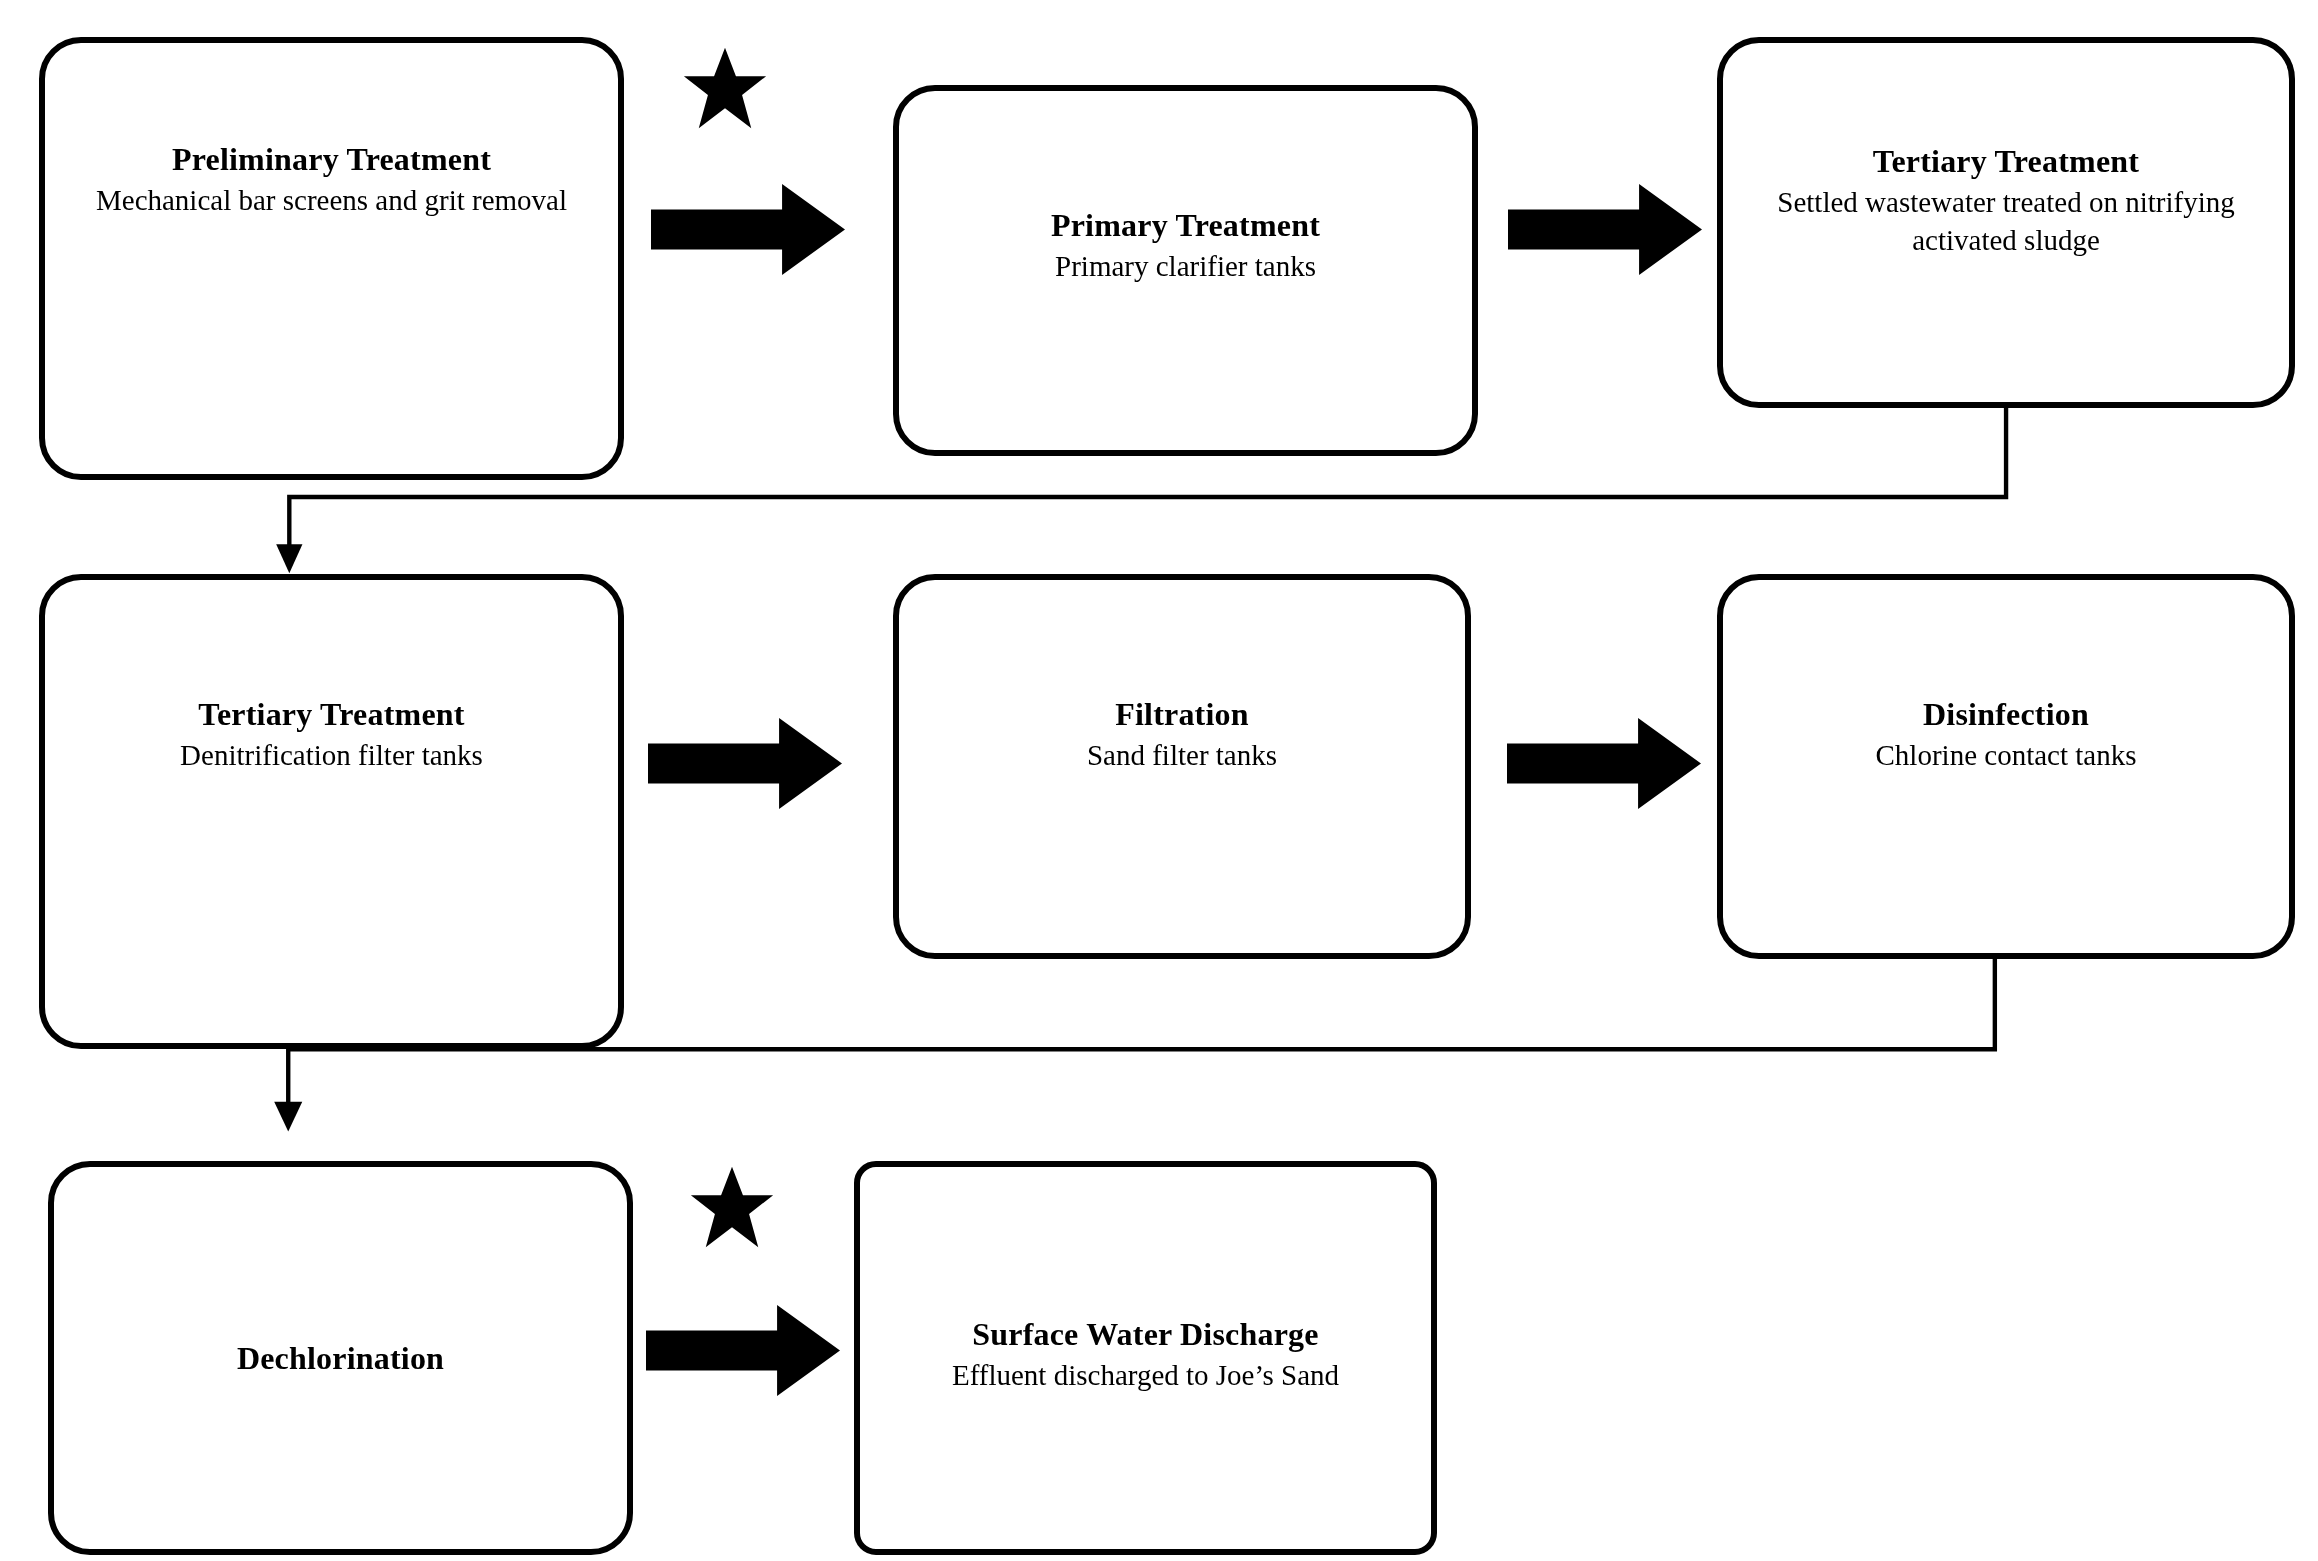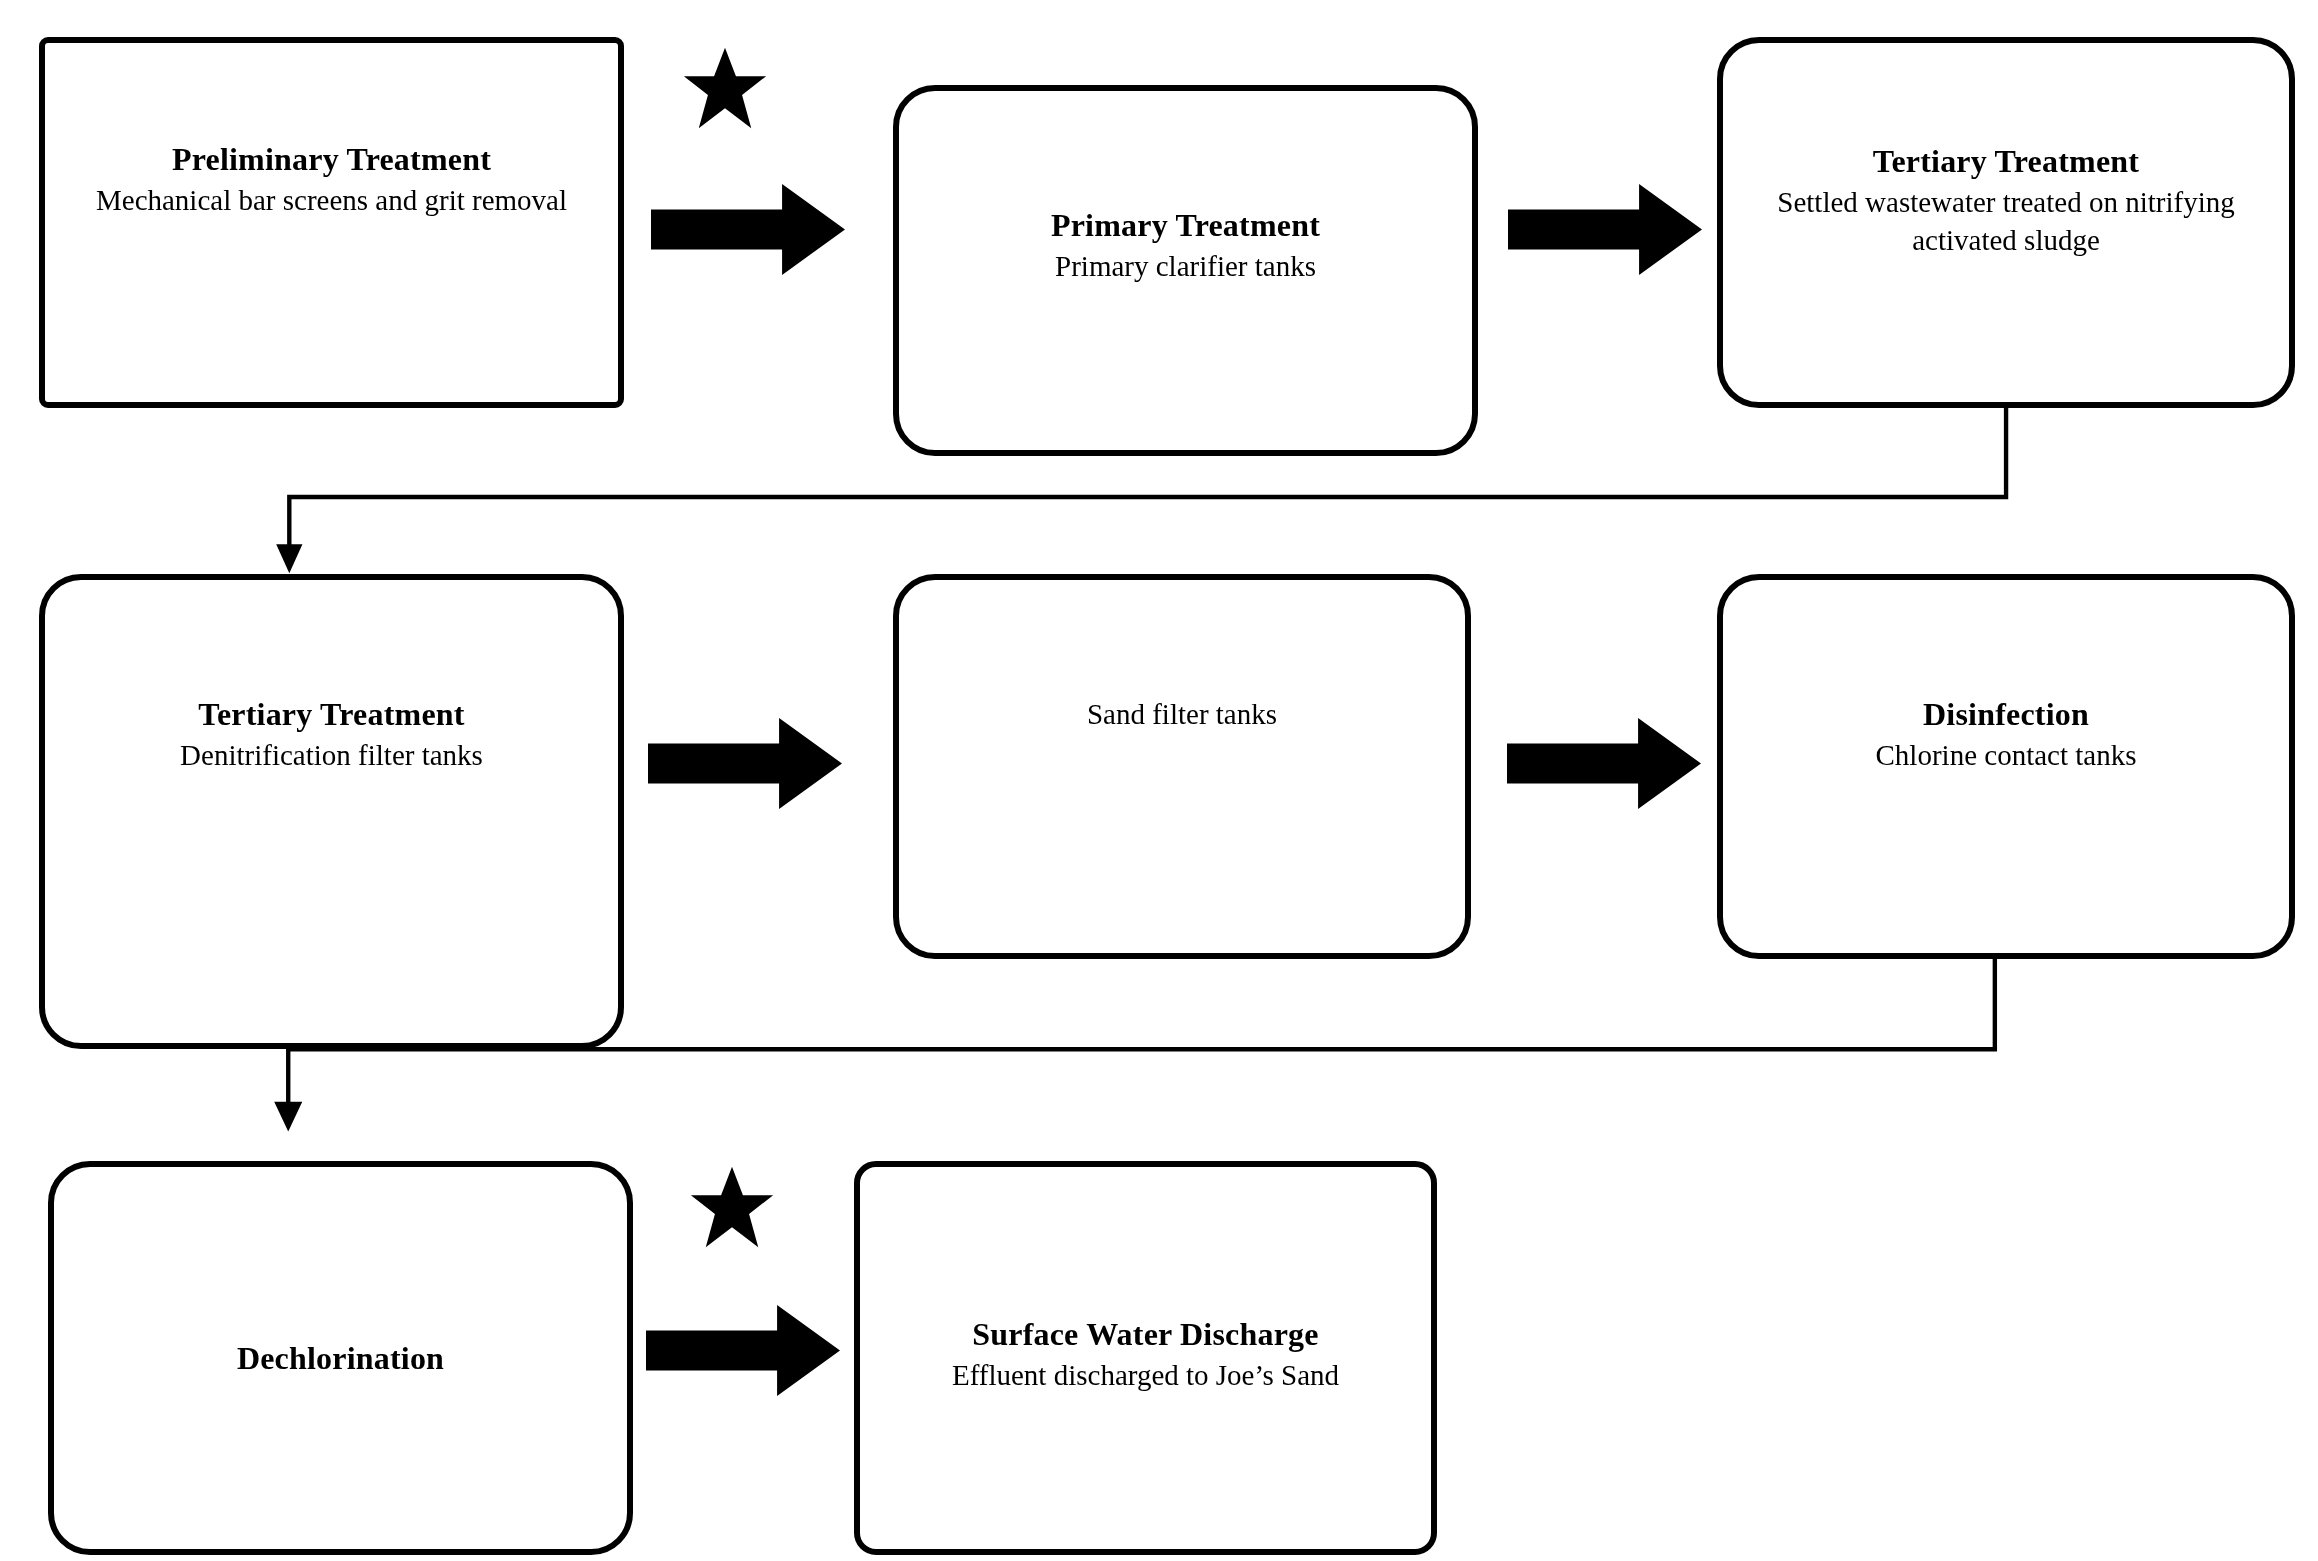--- a/index.html
+++ b/index.html
@@ -73,21 +73,21 @@
   .connector {
     position: absolute;
   }
   .connector svg { display: block; width: 100%; height: 100%; overflow: visible; }
 </style>
 </head>
 <body>
 
 <div id="canvas">
 
-  <div class="node" style="left:39px; top:37px; width:585px; height:371px;border-radius:9px;">
+  <div class="node" style="left:39px; top:37px; width:585px; height:443px;">
     <div class="label-stack" style="top:96px;">
       <div class="node-title">Preliminary Treatment</div>
       <div class="node-sub">Mechanical bar screens and grit removal</div>
     </div>
   </div>
 
   <div class="star" style="left:681px; top:46px; width:88px; height:84px;">
     <svg viewBox="0 0 100 96" xmlns="http://www.w3.org/2000/svg" aria-hidden="true">
       <polygon points="50,2 62.5,34.5 97,34.5 69.5,56 80,94 50,71 20,94 30.5,56 3,34.5 37.5,34.5" fill="#000000"></polygon>
     </svg>
@@ -134,20 +134,21 @@
   </div>
 
   <div class="block-arrow" style="left:648px; top:718px; width:194px; height:91px;">
     <svg viewBox="0 0 222 104" xmlns="http://www.w3.org/2000/svg" aria-hidden="true">
       <polygon points="0,29 150,29 150,0 222,52 150,104 150,75 0,75" fill="#000000"></polygon>
     </svg>
   </div>
 
   <div class="node" style="left:893px; top:574px; width:578px; height:385px;">
     <div class="label-stack" style="top:114px;">
+      <div class="node-title">Filtration</div>
       <div class="node-sub">Sand filter tanks</div>
     </div>
   </div>
 
   <div class="block-arrow" style="left:1507px; top:718px; width:194px; height:91px;">
     <svg viewBox="0 0 222 104" xmlns="http://www.w3.org/2000/svg" aria-hidden="true">
       <polygon points="0,29 150,29 150,0 222,52 150,104 150,75 0,75" fill="#000000"></polygon>
     </svg>
   </div>
 

